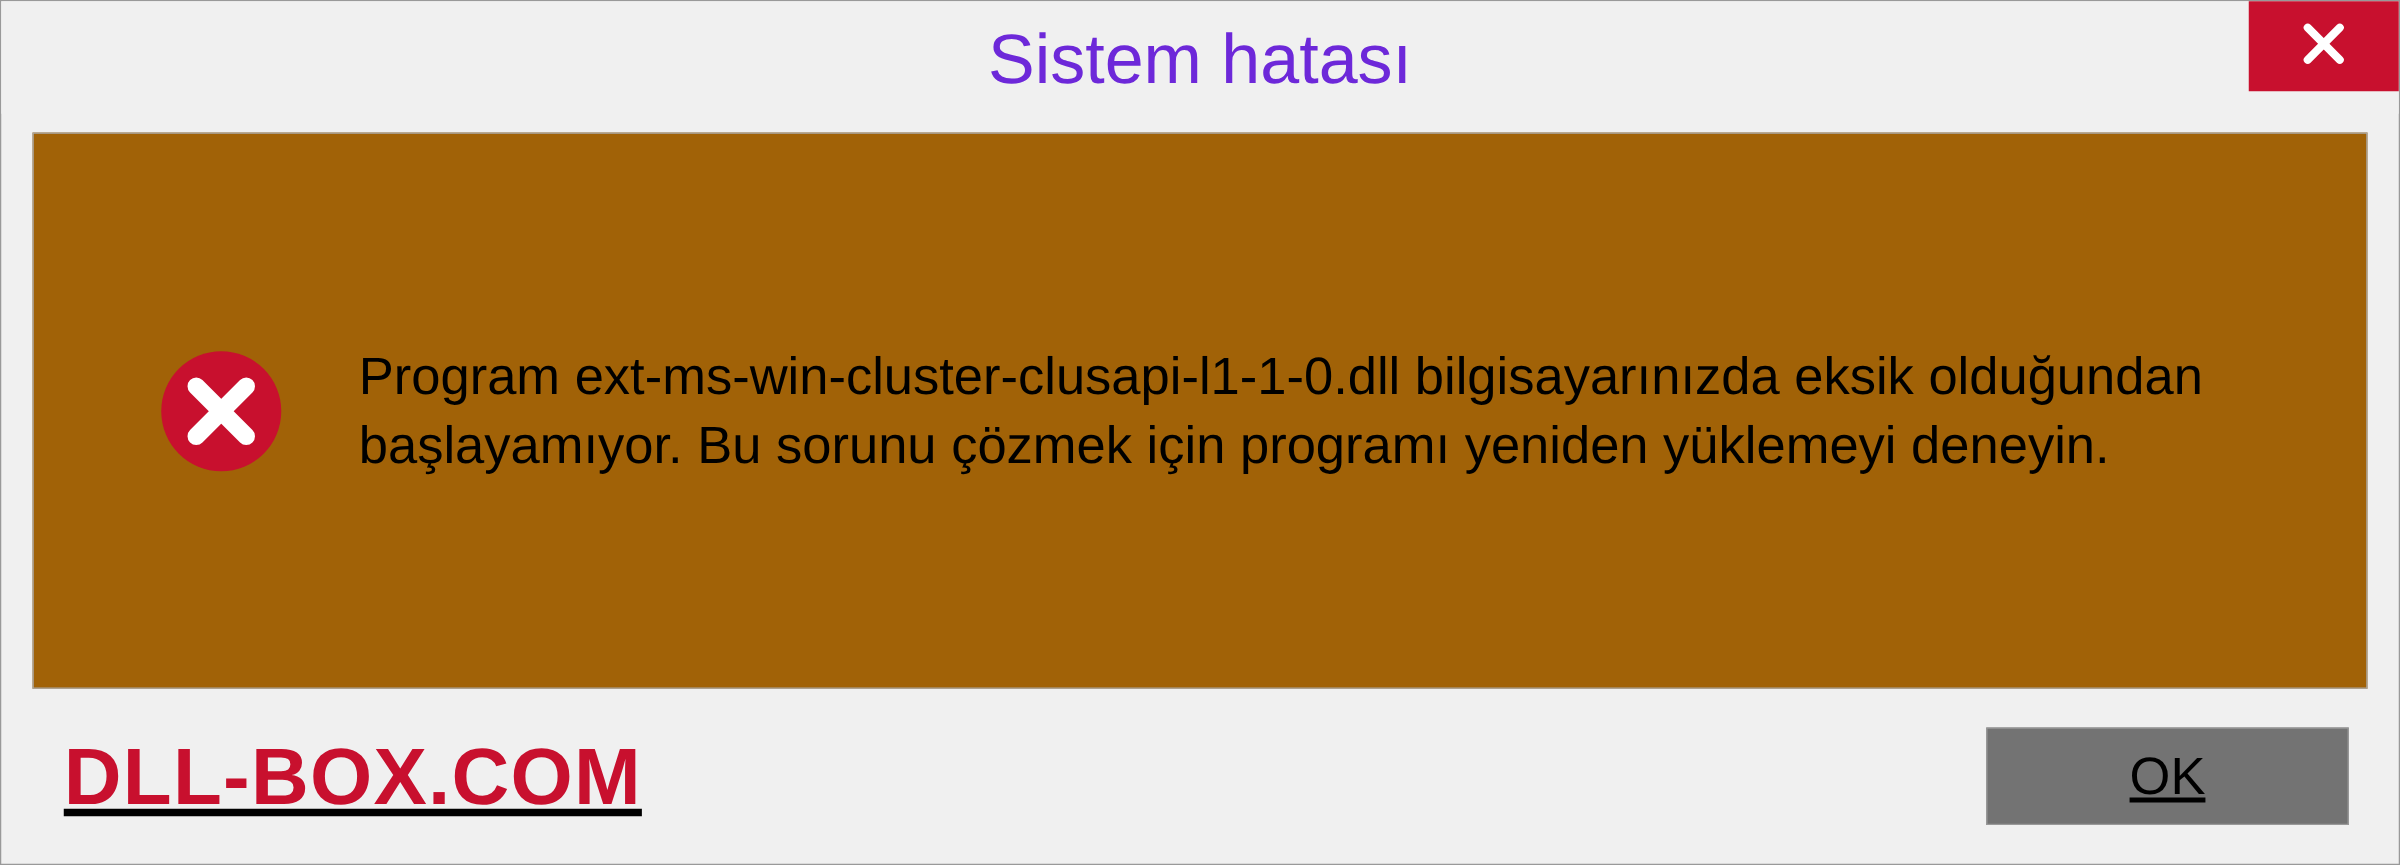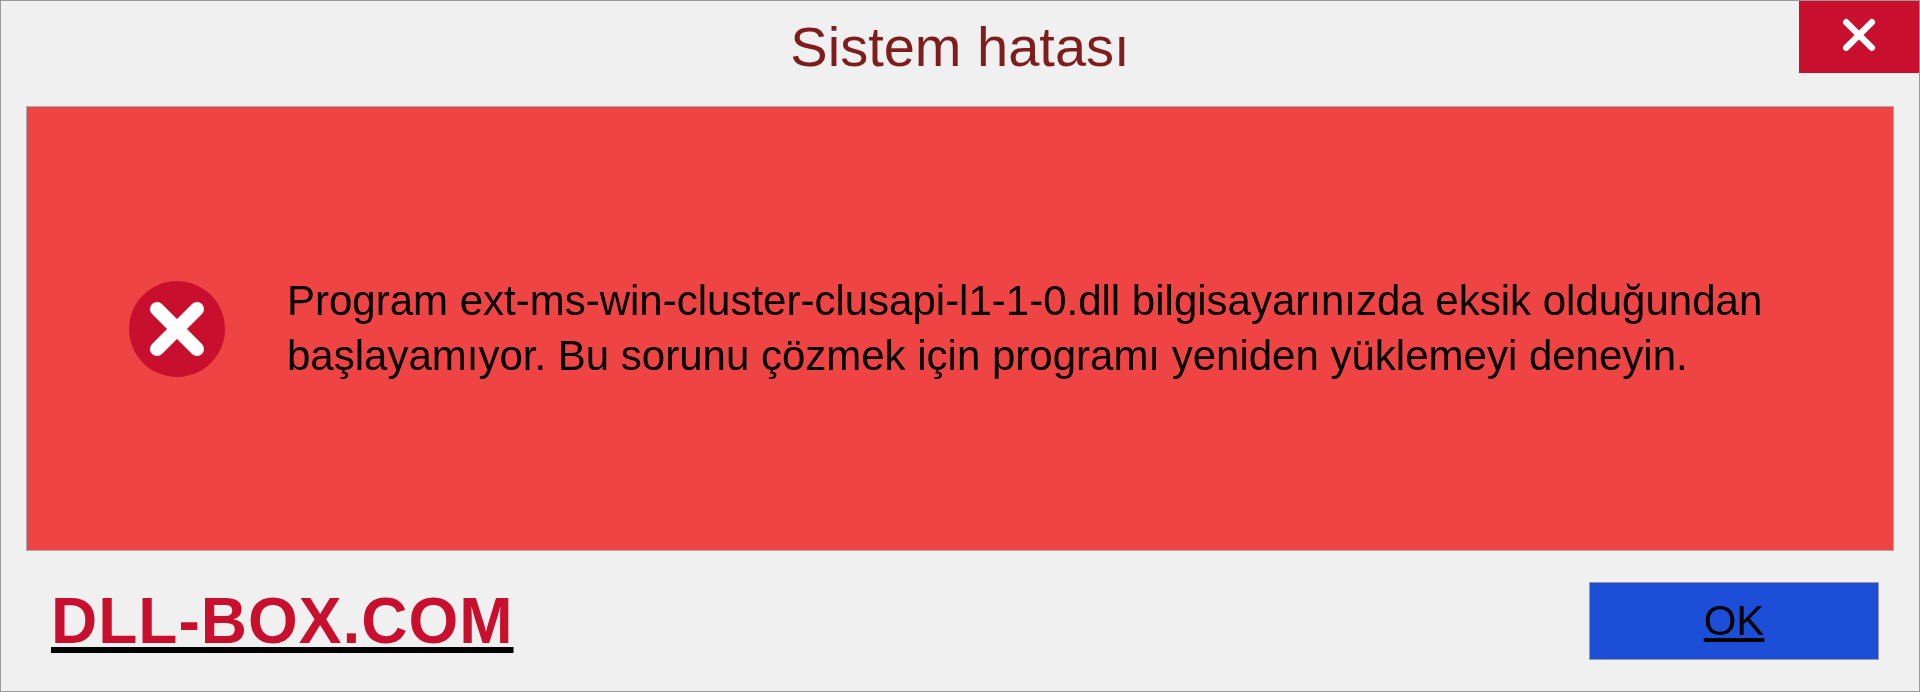--- a/index.html
+++ b/index.html
@@ -27,21 +27,21 @@
       height: 90px;
       display: flex;
       align-items: center;
       justify-content: center;
       position: relative;
       background: #f0f0f0;
     }
     .title {
       font-size: 56px;
       font-weight: 400;
-      color: #7f1d1d;
+      color: #6d28d9;
       text-align: center;
     }
     .close-btn {
       position: absolute;
       right: 0;
       top: 0;
       width: 120px;
       height: 72px;
       background: #c8102e;
       display: flex;
@@ -49,21 +49,21 @@
       justify-content: center;
       cursor: pointer;
     }
     .close-btn svg {
       width: 44px;
       height: 44px;
     }
     .content-area {
       margin: 15px 25px 20px 25px;
       border: 1px solid #aaa;
-      background: #ef4444;
+      background: #a16207;
       flex: 1;
       display: flex;
       align-items: center;
       padding: 40px 60px 40px 100px;
       gap: 60px;
     }
     .error-icon {
       flex-shrink: 0;
       width: 100px;
       height: 100px;
@@ -89,21 +89,21 @@
     .watermark {
       font-size: 64px;
       font-weight: 800;
       color: #c8102e;
       letter-spacing: 1px;
       font-family: Arial, sans-serif;
     }
     .ok-button {
       width: 290px;
       height: 78px;
-      background: #1d4ed8;
+      background: #737373;
       border: 1px solid #999;
       font-size: 42px;
       color: #000;
       display: flex;
       align-items: center;
       justify-content: center;
       cursor: pointer;
       font-family: inherit;
     }
   </style>

